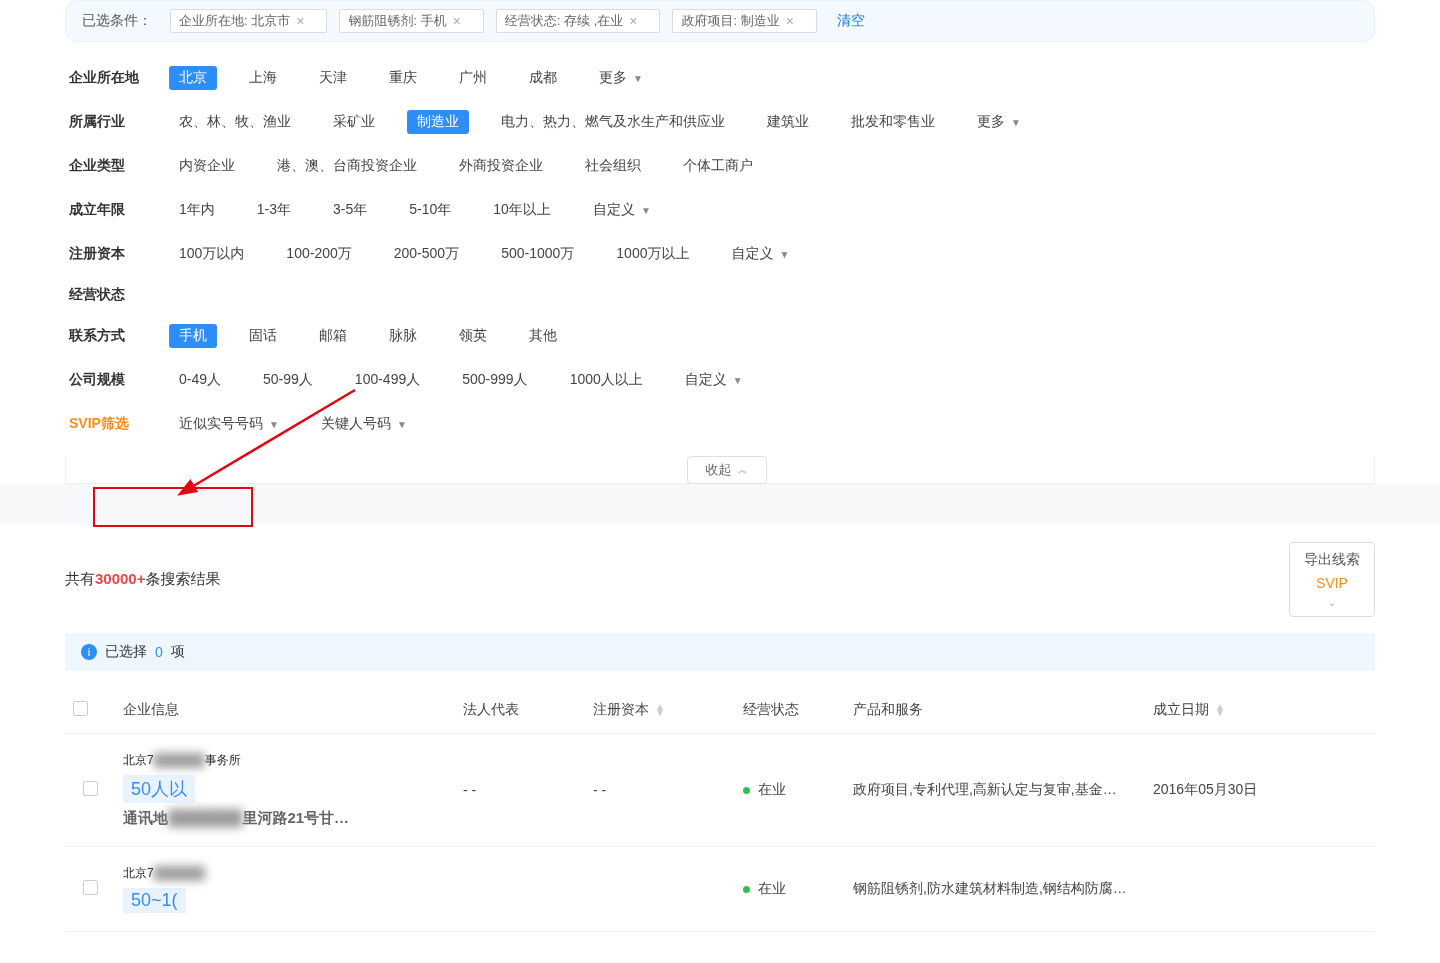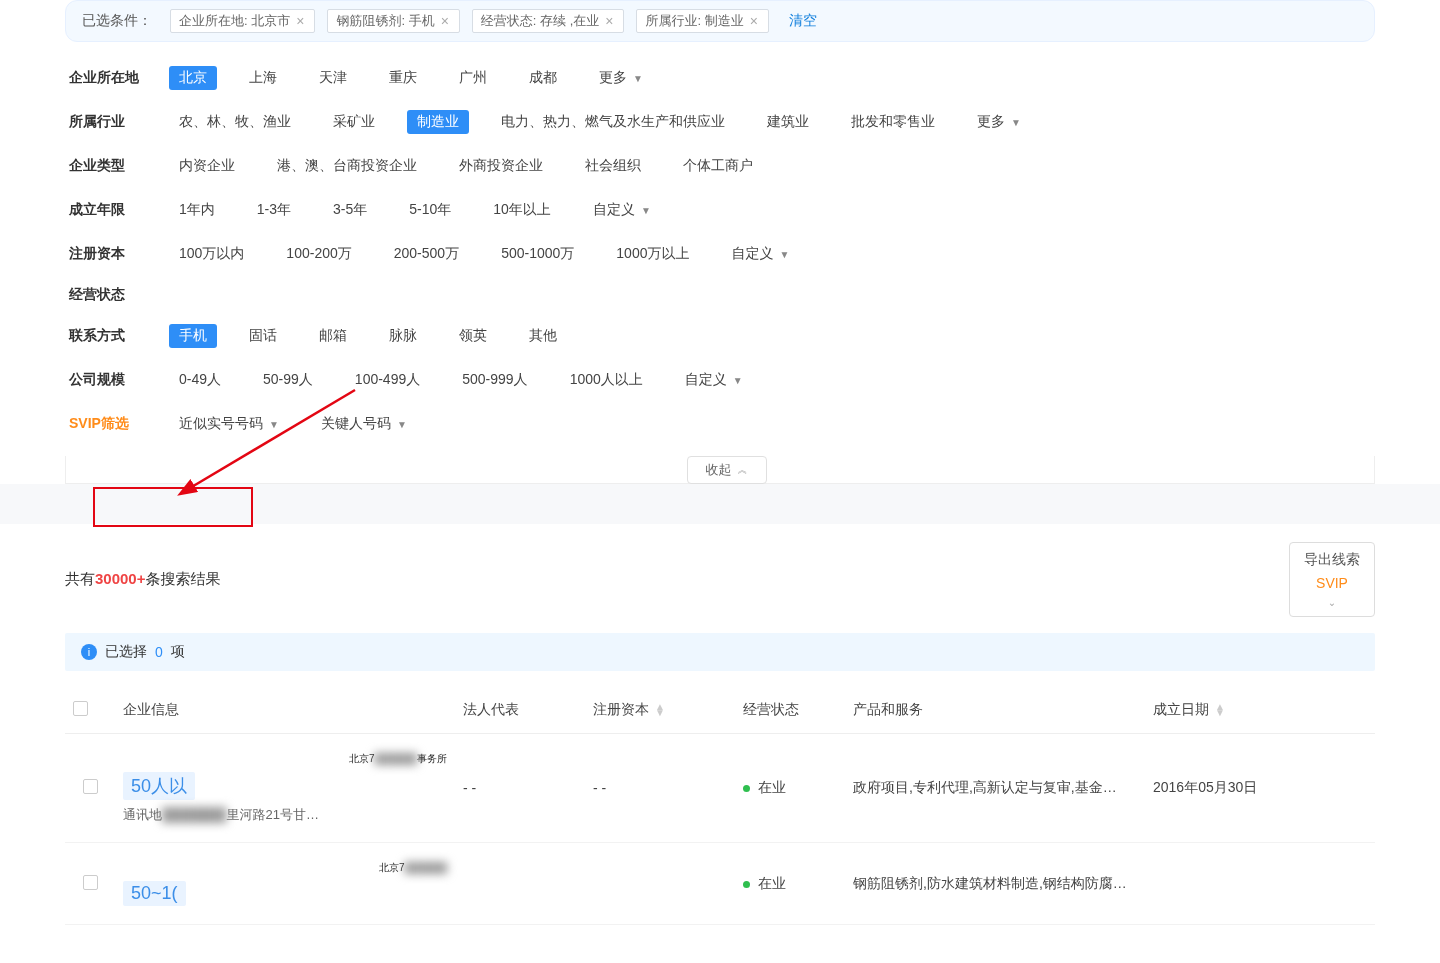--- a/index.html
+++ b/index.html
@@ -2,21 +2,21 @@
 <html><head>
 <meta charset="utf-8">
 <style>
   * { box-sizing: border-box; margin: 0; padding: 0; }
   body { font-family: "PingFang SC", "Microsoft YaHei", Arial, sans-serif; font-size: 14px; color: #333; background: #fff; }
   .page { width: 1310px; margin: 0 auto; position: relative; }
 
   
   .selected-bar { background: #f3f9ff; border: 1px solid #e6f0ff; padding: 8px 16px; display: flex; align-items: center; gap: 12px; border-radius: 12px; margin-bottom: 14px; }
   .selected-label { color: #555; margin-right: 6px; }
-  .tag { display: inline-flex; align-items: center; border: 1px solid #d7dde4; background: #fff; border-radius: 2px; padding: 2px 10px 2px 8px; color: #666; font-size: 13px; gap: 6px; }
+  .tag { display: inline-flex; align-items: center; border: 1px solid #d7dde4; background: #fff; border-radius: 2px; padding: 2px 22px 2px 8px; color: #666; font-size: 13px; gap: 6px; }
   .tag-close { color: #aaa; cursor: pointer; font-size: 14px; }
   .clear-link { color: #1380dd; cursor: pointer; margin-left: 8px; }
 
   
   .filters { padding: 0 4px 4px 4px; }
   .filter-row { display: flex; align-items: center; padding: 10px 0; }
   .filter-label { width: 100px; flex-shrink: 0; color: #333; font-weight: 600; }
   .filter-label.svip { color: #ff8c1a; font-weight: 600; }
   .filter-opts { display: flex; flex-wrap: wrap; gap: 22px; align-items: center; }
   .opt { color: #444; cursor: pointer; padding: 3px 10px; border-radius: 3px; display: inline-flex; align-items: center; gap: 4px; }
@@ -45,23 +45,23 @@
   .select-info .num { color: #2e8ef7; }
 
   
   .tbl { width: 100%; border-collapse: collapse; }
   .tbl th { text-align: left; font-weight: 500; color: #444; padding: 14px 8px; border-bottom: 1px solid #eee; font-size: 14px; }
   .tbl td { padding: 18px 8px; border-bottom: 1px solid #f2f2f2; vertical-align: middle; color: #444; font-size: 14px; }
   .chk { width: 15px; height: 15px; border: 1px solid #ccc; border-radius: 2px; display: inline-block; cursor: pointer; background: #fff; }
   .th-chk, .td-chk { width: 50px; text-align: center; }
   .sort { color: #ccc; font-size: 10px; display: inline-flex; flex-direction: column; line-height: 6px; margin-left: 2px; vertical-align: middle; }
   .company-cell { display: flex; flex-direction: column; gap: 6px; }
-  .company-name { font-size: 10px; color: #222; text-align: right; }
+  .company-name { font-size: 12px; color: #222; }
   .size-badge { display: inline-block; background: #e9f3ff; color: #3b8ee8; font-size: 18px; padding: 2px 8px; border-radius: 2px; width: fit-content; }
-  .addr { color: #666; font-size: 13px; }
+  .addr { color: #666; font-size: 15px; font-weight: bold; }
   .blur { filter: blur(5px); color: #999; }
   .status-dot { width: 7px; height: 7px; border-radius: 50%; background: #2fbf4f; display: inline-block; margin-right: 8px; }
   .dim { color: #bbb; }
 </style>
 </head>
 <body>
 
 <div class="page">
 
   <div class="selected-bar">
@@ -72,21 +72,21 @@
     </span>
     <span class="tag">
       <span>钢筋阻锈剂: 手机</span>
       <span class="tag-close">×</span>
     </span>
     <span class="tag">
       <span>经营状态: 存续 ,在业</span>
       <span class="tag-close">×</span>
     </span>
     <span class="tag">
-      <span>所属行业: 制造业</span>
+      <span>政府项目: 制造业</span>
       <span class="tag-close">×</span>
     </span>
     <span class="clear-link">清空</span>
   </div>
 
   <div class="filters" id="filter-panel">
       <div class="filter-row">
         <div class="filter-label">企业所在地</div>
         <div class="filter-opts">
           <span class="opt active">北京</span>

